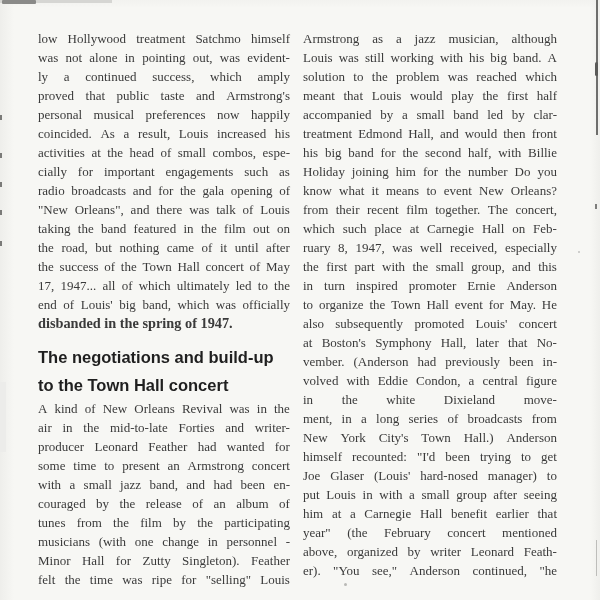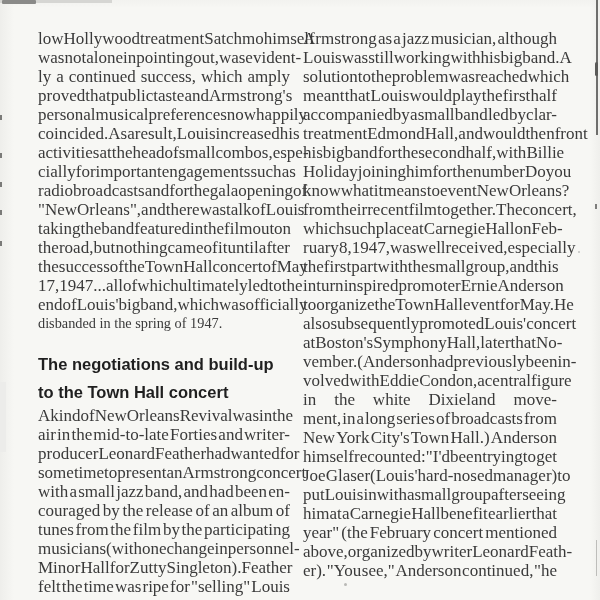--- a/index.html
+++ b/index.html
@@ -15,31 +15,31 @@
       linear-gradient(270deg, #efefec 0px, rgba(246,246,243,0) 10px),
       linear-gradient(180deg, #f2f2ef 0px, rgba(246,246,243,0) 8px),
       #f7f7f4;
   }
   .col{position:absolute;top:29px;}
   #left-col{left:38px;width:252px;}
   #right-col{left:303px;width:254px;}
   .jline{
     display:flex;justify-content:space-between;
     height:19px;line-height:19px;
-    font-size:17px;color:#3a3a3a;
+    font-size:13px;color:#3a3a3a;
     white-space:nowrap;
   }
   .jline span{display:inline-block;}
   .lline{
     height:19px;line-height:19px;
     font-size:14.3px;color:#3a3a3a;
-    text-align:left;white-space:nowrap;
+    text-align:left;white-space:nowrap;font-weight:bold;
   }
   .heading{
-    margin-top:18px;
+    margin-top:11px;
     font-family:"Liberation Sans", sans-serif;
     font-weight:bold;
     font-size:16.5px;
     color:#1f1f1f;
   }
   .heading .lline{
     height:27.5px;line-height:27.5px;
     font-size:16.5px;color:#1f1f1f;
     font-family:"Liberation Sans", sans-serif;
   }

